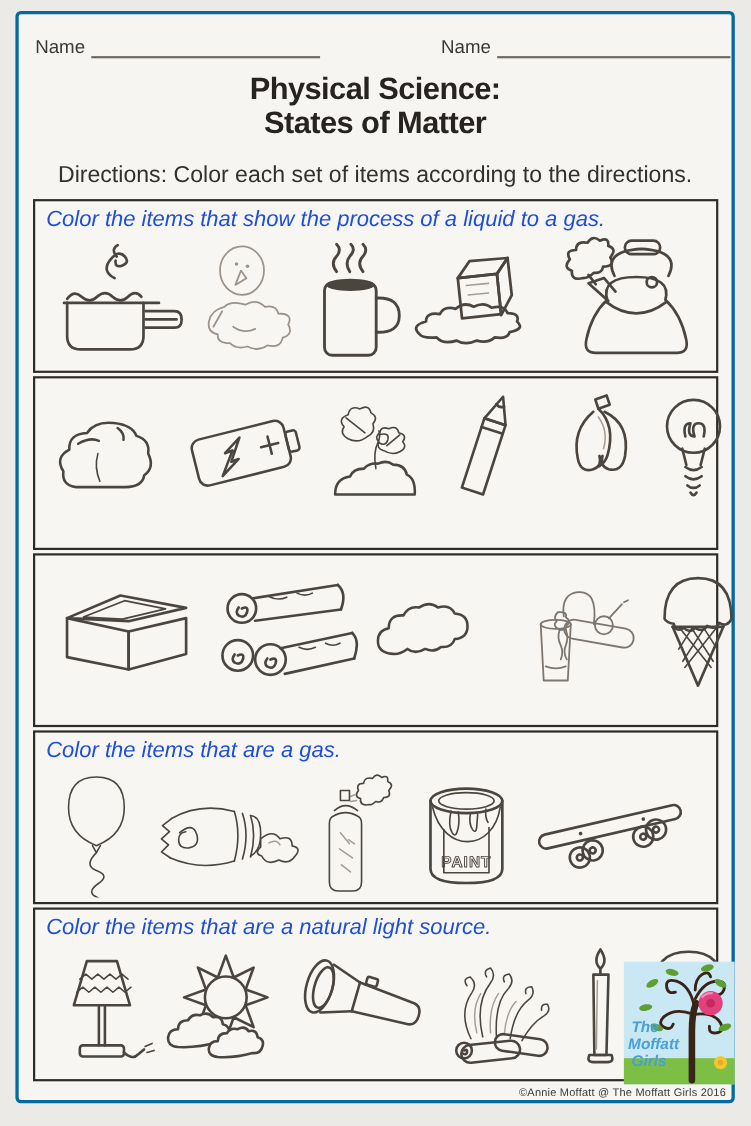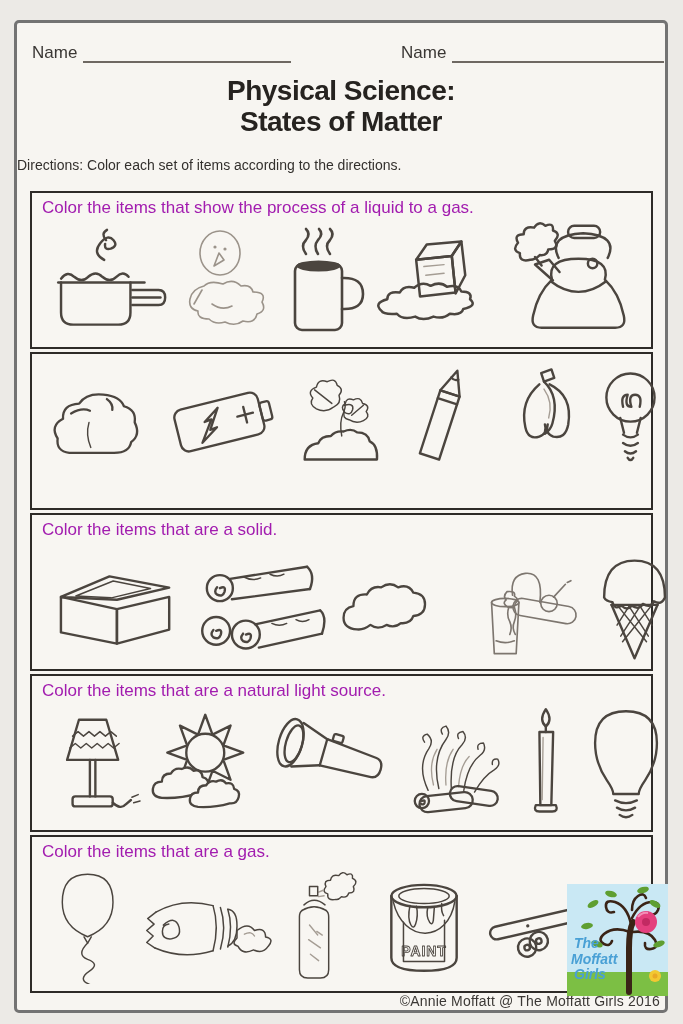--- a/index.html
+++ b/index.html
@@ -3,46 +3,46 @@
 <meta charset="utf-8">
 <style>
   html,body{margin:0;padding:0;}
   body{
     width:683px;height:1024px;position:relative;overflow:hidden;
     background:#eceae6;
     font-family:"Liberation Sans", sans-serif;
     color:#2e2b28;
   }
   .outer{
-    position:absolute;left:14px;top:20px;width:648px;height:987px;
-    border:3px solid #737373;border-radius:5px;background:#f7f5f1;
+    position:absolute;left:14px;top:10px;width:648px;height:987px;
+    border:3px solid #0369a1;border-radius:5px;background:#f7f5f1;
   }
   
   .fieldrow{position:absolute;top:12px;left:0;right:0;height:40px;}
   .field{position:absolute;font-size:17px;color:#3a3734;}
   .field.name{left:15px;top:8px;}
   .field.date{left:384px;top:8px;}
   .fill-line{display:inline-block;border-bottom:2px solid #6e6862;height:14px;vertical-align:bottom;margin-left:6px;}
   .name .fill-line{width:208px;}
   .date .fill-line{width:212px;}
   .title{
     position:absolute;top:52px;left:0;right:0;text-align:center;
     font-size:28px;font-weight:700;letter-spacing:-.5px;line-height:1.12;color:#262320;
   }
   .directions{
-    position:absolute;top:134px;left:0;right:0;text-align:left;
-    font-size:14px;color:#33302d;
+    position:absolute;top:134px;left:0;right:0;text-align:center;
+    font-size:21px;color:#33302d;
   }
   
   .sections{position:absolute;left:13px;top:168px;width:623px;}
   .box{
     box-sizing:border-box;height:158px;border:2.5px solid #2e2b28;
     margin-bottom:3px;position:relative;background:#f8f6f2;
   }
-  .prompt{margin:0;padding:5px 0 0 10px;font-size:17px;color:#a21caf;}
+  .prompt{margin:0;padding:5px 0 0 10px;font-size:20px;color:#1d4ed8;font-style:italic;}
   .items{
     display:flex;justify-content:space-between;align-items:center;
     padding:2px 16px 4px 14px;height:122px;
   }
   .items.gas{padding-right:92px;}
   .item{flex:0 0 auto;line-height:0;}
   
   svg .ink{stroke:#4b453f;stroke-width:2.6;fill:none;stroke-linecap:round;stroke-linejoin:round;}
   svg .thin{stroke:#4b453f;stroke-width:1.6;fill:none;stroke-linecap:round;stroke-linejoin:round;}
   svg .lt{stroke:#a59d94;stroke-width:1.5;fill:none;stroke-linecap:round;stroke-linejoin:round;}
@@ -52,21 +52,21 @@
   svg .soliddim{fill:#9b938a;stroke:none;}
   svg text.paint-label{
     font-family:"Liberation Sans",sans-serif;font-size:15px;font-weight:700;
     fill:none;stroke:#4b453f;stroke-width:0.9;letter-spacing:1px;
   }
   
   .logo{position:absolute;left:550px;top:861px;width:89px;height:112px;z-index:5;}
   .logo svg{display:block;}
   .logo-word{font-family:"Liberation Sans",sans-serif;font-weight:700;font-style:italic;fill:#49a0d5;font-size:14px;}
   .copyright{
-    position:absolute;right:5px;bottom:1px;font-size:14px;color:#3b3835;letter-spacing:.2px;
+    position:absolute;right:5px;bottom:1px;font-size:10px;color:#3b3835;letter-spacing:.2px;
   }
 </style>
 </head>
 <body>
 
 <div class="outer">
 
   <div class="fieldrow">
     <div class="field name">
       <span>Name</span><span class="fill-line"></span>
@@ -218,21 +218,20 @@
               <path d="M37,60 l4,16 M59,60 l-4,16"></path>
               <path d="M40,78 q8,6 16,0 M40,87 q8,6 16,0 M42,96 q6,5 12,0"></path>
               <path d="M45,103 q3,5 6,0"></path>
             </g>
           </svg>
         </div>
       </div>
     </section>
 
     <section class="box">
-      <p class="prompt">Color the items that are a solid.</p>
       <div class="items">
         <div class="item">
           <svg width="140" height="98" viewBox="0 0 150 105">
             <g class="ink">
               <path d="M16,46 l52,-22 l64,12 l-56,13 z"></path>
               <path d="M32,45 l40,-16 l40,8 l-42,10 z" class="thin"></path>
               <path d="M16,46 l60,13 v37 l-60,-12 z"></path>
               <path d="M76,59 l56,-13 v35 l-56,15 z"></path>
             </g>
           </svg>
@@ -280,20 +279,92 @@
             </g>
           </svg>
         </div>
         <div class="item">
           <svg width="106" height="118" viewBox="0 0 115 128">
             <g class="ink">
               <path d="M24,58 q0,-40 33,-40 q33,0 33,40 q-4,9 -12,4 q-3,8 -12,3 q-4,7 -12,2 q-5,6 -11,0 q-8,5 -10,-4 q-7,-1 -9,-5 z"></path>
               <path d="M32,66 h50"></path>
               <path d="M32,66 l25,58 l25,-58"></path>
               <path d="M38,66 l32,40 M50,66 l22,34 M62,66 l14,22 M76,66 l-32,40 M64,66 l-22,34 M52,66 l-14,22" class="thin"></path>
+            </g>
+          </svg>
+        </div>
+      </div>
+    </section>
+
+    <section class="box">
+      <p class="prompt">Color the items that are a gas.</p>
+      <div class="items gas">
+        <div class="item">
+          <svg width="86" height="118" viewBox="0 0 95 128">
+            <g class="thin">
+              <path d="M46,8 q28,0 28,31 q0,27 -28,38 q-28,-11 -28,-38 q0,-31 28,-31 z"></path>
+              <path d="M42,77 l4,7 l4,-7"></path>
+              <path d="M46,84 q-13,13 0,18 q14,5 2,13 q-13,9 -1,14 q9,4 1,9"></path>
+            </g>
+          </svg>
+        </div>
+        <div class="item">
+          <svg width="140" height="104" viewBox="0 0 152 112">
+            <g class="thin">
+              <path d="M26,42 l-9,7 l7,6 l-8,7 l7,6 l-7,7 l9,6"></path>
+              <path d="M26,42 q28,-16 62,-7"></path>
+              <path d="M25,81 q30,13 63,3"></path>
+              <path d="M34,56 q13,-11 17,2 q3,11 -8,13 q-10,1 -10,-8 q0,-7 7,-8"></path>
+              <path d="M88,35 q7,23 0,49 M96,37 q7,21 0,45 M104,39 q6,19 0,41"></path>
+              <path d="M104,39 q10,1 10,18 q0,17 -10,22"></path>
+              <path d="M114,62 q12,-10 19,0 q12,-4 12,7 q10,2 3,10 q-6,9 -16,4 q-12,6 -17,-4 q-8,-2 -1,-9 z"></path>
+              <path d="M122,66 q8,-4 11,2" class="lt"></path>
+            </g>
+          </svg>
+        </div>
+        <div class="item">
+          <svg width="96" height="118" viewBox="0 0 105 128">
+            <g class="thin">
+              <path d="M70,36 q-10,2 -9,-6 q-7,-2 -2,-8 q-3,-7 5,-7 q1,-7 9,-5 q4,-6 9,-1 q7,-3 6,4 q7,3 1,9 q3,7 -5,7 q-2,6 -8,4 q-4,4 -6,3 z"></path>
+              <path d="M56,26 l-5,2 M57,32 l-6,1" class="lt"></path>
+              <rect x="41" y="22" width="9" height="10"></rect>
+              <path d="M35,42 q11,-10 23,0"></path>
+              <path d="M33,48 q13,-8 26,0"></path>
+              <path d="M33,48 q-3,2 -3,7 v58 q0,9 9,9 h14 q9,0 9,-9 v-58 q0,-5 -3,-7"></path>
+              <path d="M41,64 l9,11 m-10,5 l13,9 m-11,7 l9,7 m-2,-32 l6,4" class="lt"></path>
+            </g>
+          </svg>
+        </div>
+        <div class="item">
+          <svg width="112" height="122" viewBox="0 0 120 130">
+            <g class="ink">
+              <ellipse cx="60" cy="34" rx="35" ry="12"></ellipse>
+              <ellipse cx="60" cy="34" rx="27" ry="8" class="thin"></ellipse>
+              <path d="M25,34 v66 q0,14 35,14 q35,0 35,-14 v-66"></path>
+              <path d="M27,40 C38,86 86,84 93,40" class="thin"></path>
+              <path d="M45,44 q-3,14 1,21 q3,5 5,-1 q3,-9 1,-19 M64,46 q-2,10 2,16 q3,4 4,-2 l1,-13 M79,42 q-1,8 2,13" class="thin"></path>
+              <path d="M38,62 v42 h44 v-44" class="thin"></path>
+              <text x="60" y="98" text-anchor="middle" class="paint-label">PAINT</text>
+            </g>
+          </svg>
+        </div>
+        <div class="item">
+          <svg width="152" height="108" viewBox="0 0 165 118">
+            <g class="ink" transform="rotate(-13 82 58)">
+              <rect x="10" y="46" width="144" height="14" rx="7"></rect>
+              <circle cx="52" cy="53" r="1.8" class="solid"></circle>
+              <circle cx="116" cy="53" r="1.8" class="solid"></circle>
+              <circle cx="46" cy="76" r="10"></circle>
+                <circle cx="46" cy="76" r="3"></circle>
+              <circle cx="60" cy="72" r="10"></circle>
+                <circle cx="60" cy="72" r="3"></circle>
+              <circle cx="112" cy="70" r="10"></circle>
+                <circle cx="112" cy="70" r="3"></circle>
+              <circle cx="126" cy="66" r="10"></circle>
+                <circle cx="126" cy="66" r="3"></circle>
             </g>
           </svg>
         </div>
       </div>
     </section>
 
     <section class="box">
       <p class="prompt">Color the items that are a natural light source.</p>
       <div class="items">
         <div class="item">
@@ -362,92 +433,20 @@
               <path d="M34,35 l-1,68" class="lt"></path>
               <path d="M26,109 h22 q3,7 -4,7 h-14 q-7,0 -4,-7 z"></path>
             </g>
           </svg>
         </div>
         <div class="item">
           <svg width="100" height="118" viewBox="0 0 110 128">
             <g class="ink">
               <path d="M55,6 q34,0 34,35 q0,22 -13,41 q-7,10 -7,15 h-28 q0,-5 -7,-15 q-13,-19 -13,-41 q0,-35 34,-35 z"></path>
               <path d="M43,104 q12,6 24,0 M45,112 q10,6 20,0 M48,120 q7,5 14,0"></path>
-            </g>
-          </svg>
-        </div>
-      </div>
-    </section>
-
-    <section class="box">
-      <p class="prompt">Color the items that are a gas.</p>
-      <div class="items gas">
-        <div class="item">
-          <svg width="86" height="118" viewBox="0 0 95 128">
-            <g class="thin">
-              <path d="M46,8 q28,0 28,31 q0,27 -28,38 q-28,-11 -28,-38 q0,-31 28,-31 z"></path>
-              <path d="M42,77 l4,7 l4,-7"></path>
-              <path d="M46,84 q-13,13 0,18 q14,5 2,13 q-13,9 -1,14 q9,4 1,9"></path>
-            </g>
-          </svg>
-        </div>
-        <div class="item">
-          <svg width="140" height="104" viewBox="0 0 152 112">
-            <g class="thin">
-              <path d="M26,42 l-9,7 l7,6 l-8,7 l7,6 l-7,7 l9,6"></path>
-              <path d="M26,42 q28,-16 62,-7"></path>
-              <path d="M25,81 q30,13 63,3"></path>
-              <path d="M34,56 q13,-11 17,2 q3,11 -8,13 q-10,1 -10,-8 q0,-7 7,-8"></path>
-              <path d="M88,35 q7,23 0,49 M96,37 q7,21 0,45 M104,39 q6,19 0,41"></path>
-              <path d="M104,39 q10,1 10,18 q0,17 -10,22"></path>
-              <path d="M114,62 q12,-10 19,0 q12,-4 12,7 q10,2 3,10 q-6,9 -16,4 q-12,6 -17,-4 q-8,-2 -1,-9 z"></path>
-              <path d="M122,66 q8,-4 11,2" class="lt"></path>
-            </g>
-          </svg>
-        </div>
-        <div class="item">
-          <svg width="96" height="118" viewBox="0 0 105 128">
-            <g class="thin">
-              <path d="M70,36 q-10,2 -9,-6 q-7,-2 -2,-8 q-3,-7 5,-7 q1,-7 9,-5 q4,-6 9,-1 q7,-3 6,4 q7,3 1,9 q3,7 -5,7 q-2,6 -8,4 q-4,4 -6,3 z"></path>
-              <path d="M56,26 l-5,2 M57,32 l-6,1" class="lt"></path>
-              <rect x="41" y="22" width="9" height="10"></rect>
-              <path d="M35,42 q11,-10 23,0"></path>
-              <path d="M33,48 q13,-8 26,0"></path>
-              <path d="M33,48 q-3,2 -3,7 v58 q0,9 9,9 h14 q9,0 9,-9 v-58 q0,-5 -3,-7"></path>
-              <path d="M41,64 l9,11 m-10,5 l13,9 m-11,7 l9,7 m-2,-32 l6,4" class="lt"></path>
-            </g>
-          </svg>
-        </div>
-        <div class="item">
-          <svg width="112" height="122" viewBox="0 0 120 130">
-            <g class="ink">
-              <ellipse cx="60" cy="34" rx="35" ry="12"></ellipse>
-              <ellipse cx="60" cy="34" rx="27" ry="8" class="thin"></ellipse>
-              <path d="M25,34 v66 q0,14 35,14 q35,0 35,-14 v-66"></path>
-              <path d="M27,40 C38,86 86,84 93,40" class="thin"></path>
-              <path d="M45,44 q-3,14 1,21 q3,5 5,-1 q3,-9 1,-19 M64,46 q-2,10 2,16 q3,4 4,-2 l1,-13 M79,42 q-1,8 2,13" class="thin"></path>
-              <path d="M38,62 v42 h44 v-44" class="thin"></path>
-              <text x="60" y="98" text-anchor="middle" class="paint-label">PAINT</text>
-            </g>
-          </svg>
-        </div>
-        <div class="item">
-          <svg width="152" height="108" viewBox="0 0 165 118">
-            <g class="ink" transform="rotate(-13 82 58)">
-              <rect x="10" y="46" width="144" height="14" rx="7"></rect>
-              <circle cx="52" cy="53" r="1.8" class="solid"></circle>
-              <circle cx="116" cy="53" r="1.8" class="solid"></circle>
-              <circle cx="46" cy="76" r="10"></circle>
-                <circle cx="46" cy="76" r="3"></circle>
-              <circle cx="60" cy="72" r="10"></circle>
-                <circle cx="60" cy="72" r="3"></circle>
-              <circle cx="112" cy="70" r="10"></circle>
-                <circle cx="112" cy="70" r="3"></circle>
-              <circle cx="126" cy="66" r="10"></circle>
-                <circle cx="126" cy="66" r="3"></circle>
             </g>
           </svg>
         </div>
       </div>
     </section>
 
   </div>
 
   <div class="logo">
     <svg width="101" height="112" viewBox="0 0 101 112">

